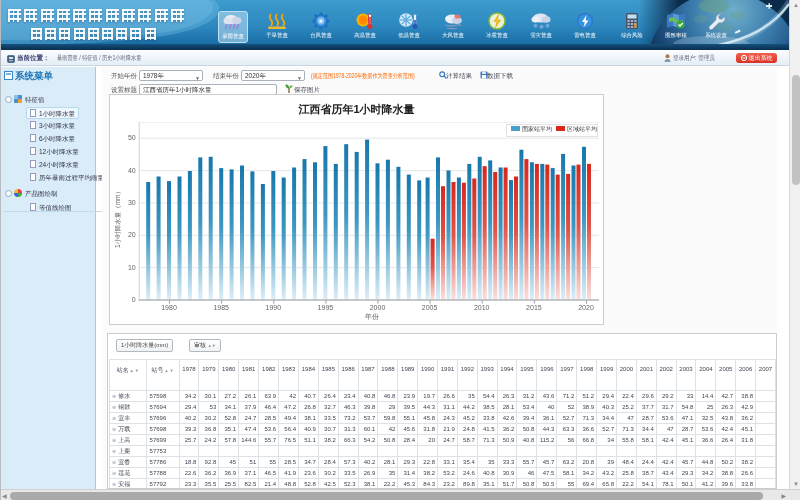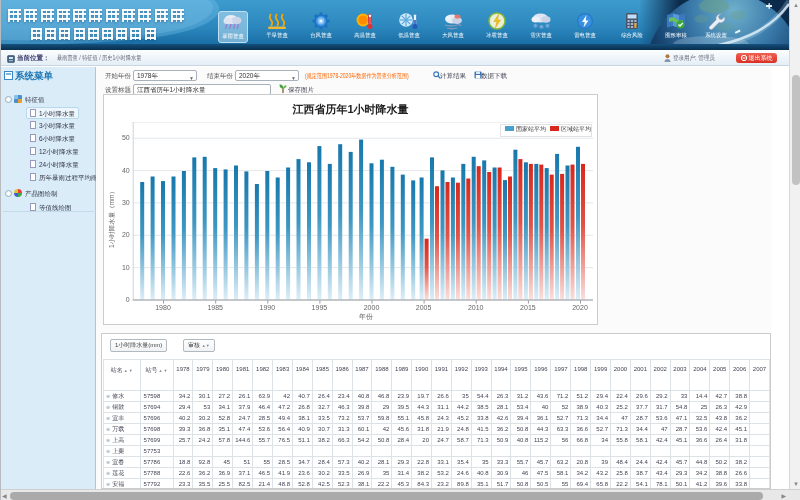--- a/index.html
+++ b/index.html
@@ -24,21 +24,21 @@
 #side{position:absolute;left:0;top:67px;width:96px;height:422px;background:#d9ecf8;border-right:1px solid #aac8dd}
 #smt{position:absolute;left:15px;top:3px;font-size:9.5px;font-weight:bold;color:#1a73b4}
 .mi{position:absolute;left:30px;height:12px;font-size:6.5px;color:#334;white-space:nowrap;line-height:12px}
 .mi .doc{display:inline-block;width:6px;height:8px;background:#fff;border:1px solid #99b;vertical-align:-1px;margin-right:3px}
 .msel{background:#eef7fd;border:1px solid #b8d8ec;border-radius:2px;padding:0 3px;margin-left:-4px}
 .mp{position:absolute;left:5px;font-size:6.5px;color:#334;white-space:nowrap}
 .ebt{display:inline-block;width:7px;height:7px;border:1px solid #9ab0c0;border-radius:50%;background:radial-gradient(#fff 30%,#dce8f0);vertical-align:-1.5px;margin-right:2px}
 .gic{display:inline-block;width:8px;height:8px;vertical-align:-1.5px;margin-right:3px;background:conic-gradient(#4a90d0 0 25%,#e8a030 25% 50%,#4a90d0 50% 75%,#88c0e8 75%);border-radius:1px}
 .gic2{border-radius:50%;background:conic-gradient(#e84040 0 25%,#40a848 25% 50%,#4060d8 50% 75%,#e8c030 75%)}
 
-#content{position:absolute;left:96px;top:67px;width:675px;height:422px;background:#fbfbfb}
+#content{position:absolute;left:102px;top:67px;width:675px;height:422px;background:#fbfbfb}
 .lb7{position:absolute;font-size:6.5px;color:#555}
 .sel7{position:absolute;height:11px;background:#fff;border:1px solid #a8b2bc;border-radius:2px;font-size:6.5px;color:#333;line-height:10px;padding-left:3px}
 .sel7 .ar{position:absolute;right:2px;top:2px;font-size:5px;color:#667}
 
 #chartbox{position:absolute;left:7px;top:27px;width:495px;height:231px;background:#fff;border:1px solid #ccc}
 #ctitle{position:absolute;left:0;top:7px;width:100%;text-align:center;font-size:11px;font-weight:bold;color:#222}
 #legend{position:absolute;left:396px;top:29px;width:92px;height:13px;border:1px solid #e2e2e2;background:#fff;font-size:6px;color:#333}
 .lsw{display:inline-block;width:9px;height:5px;margin:0 2px 0 4px}
 
 #tablebox{position:absolute;left:5px;top:266px;width:670px;height:156px;background:#fff;border:1px solid #ccc;overflow:hidden}

